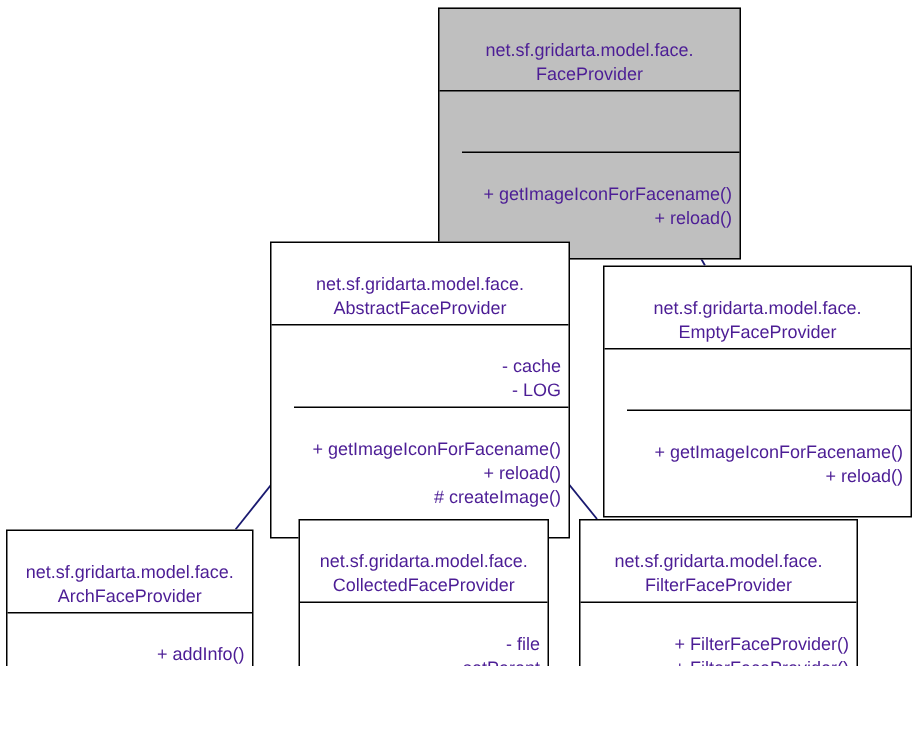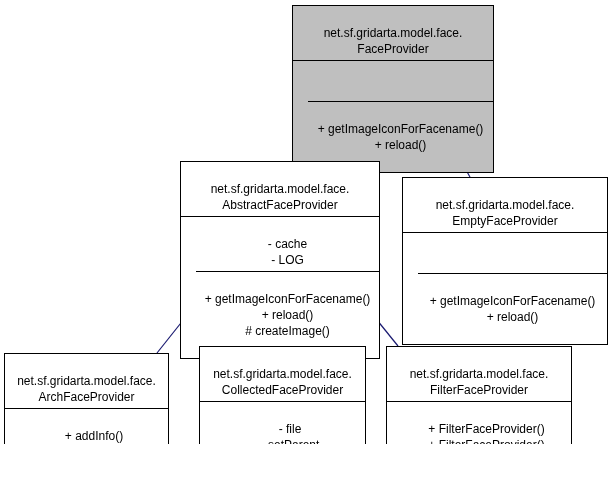--- a/index.html
+++ b/index.html
@@ -6,21 +6,21 @@
     margin: 0;
     padding: 0;
     background: #ffffff;
   }
   .canvas {
     position: relative;
     width: 612px;
     height: 444px;
     background: #ffffff;
     font-family: "Liberation Sans", sans-serif;
-    color: #000000;
+    color: #4c1d95;
     overflow: hidden;
   }
   .edges-layer {
     position: absolute;
     left: 0;
     top: 0;
     width: 612px;
     height: 500px;
   }
   .edges-layer line { stroke-width: 1.2; }
@@ -37,21 +37,21 @@
   .compartment {
     padding: 3px 5px;
     border-bottom: 1px solid #000000;
   }
   .compartment:last-child { border-bottom: none; }
   .comp-title {
     text-align: center;
     padding: 3px 2px;
   }
   .comp-fields, .comp-methods {
-    text-align: center;
+    text-align: right;
     margin-left: 15px;
   }
   .empty-fields {
     height: 25px;
     box-sizing: border-box;
   }
   
   .n-faceprovider          { left: 292px; top: 5px;   width: 202px; }
   .n-abstractfaceprovider  { left: 180px; top: 161px; width: 200px; }
   .n-emptyfaceprovider     { left: 402px; top: 177px; width: 206px; }

